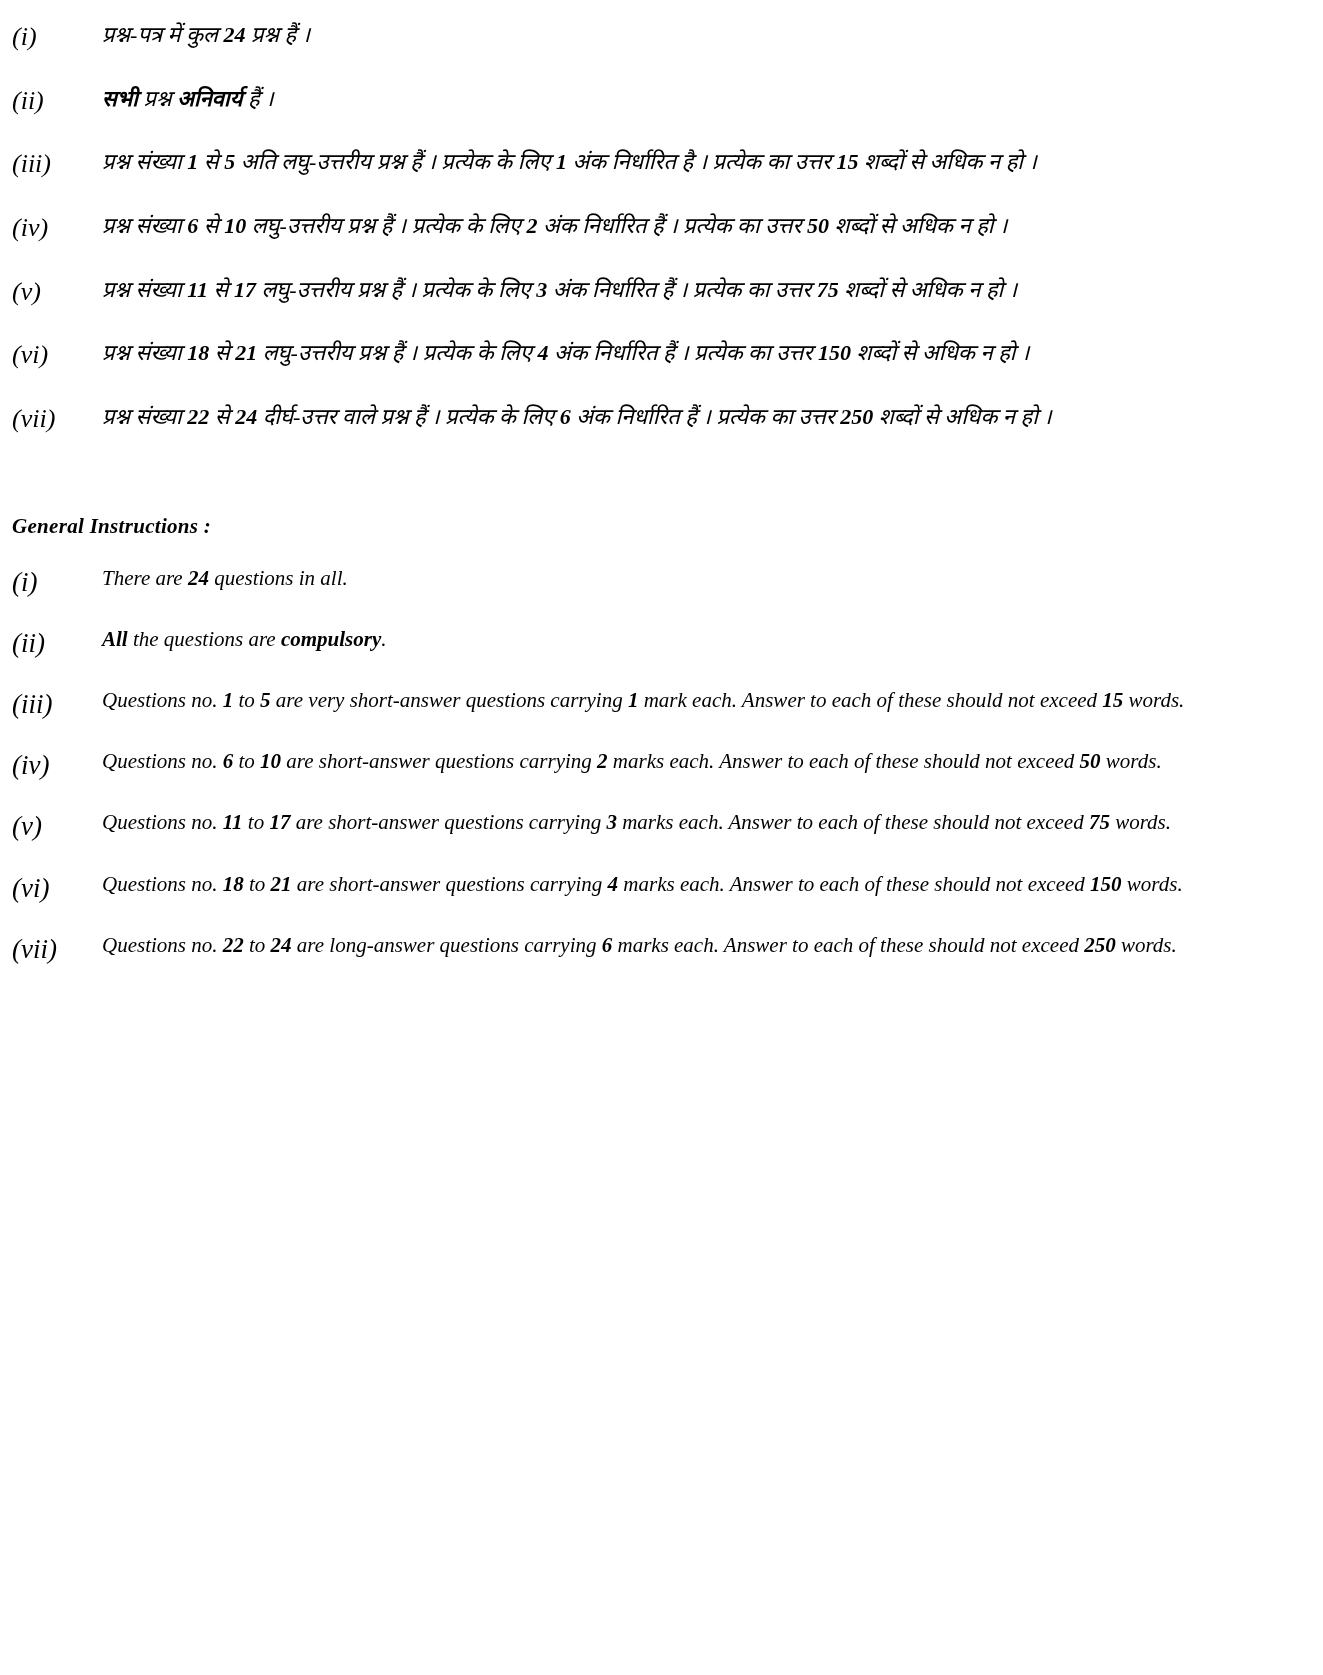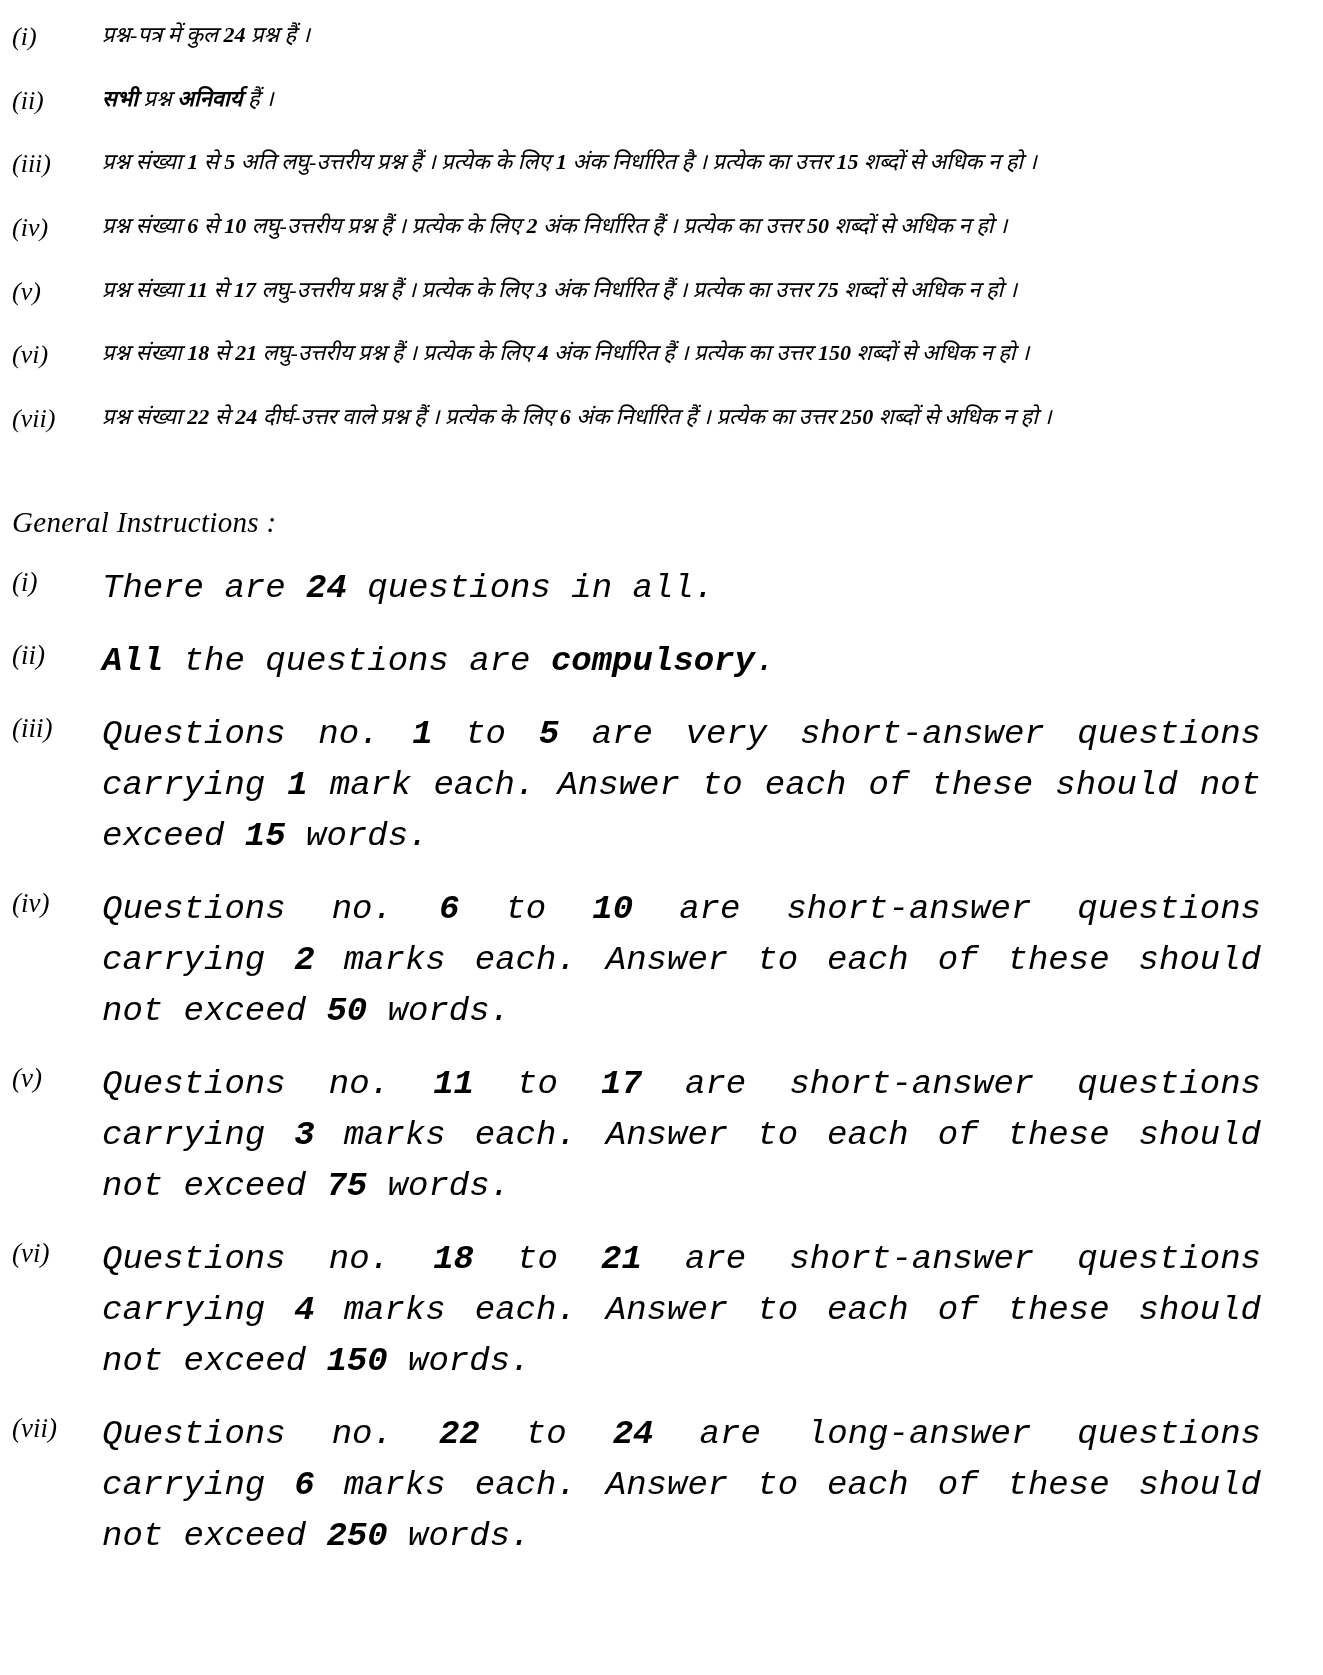--- a/index.html
+++ b/index.html
@@ -49,36 +49,35 @@
     font-style: italic;
     font-size: 22px;
     line-height: 1.55;
   }
   .hindi .marker {
     font-size: 26px;
   }
   
   .english .body-text {
     font-style: italic;
-    font-size: 34px;
+    font-size: 21px;
     line-height: 1.5;
-    font-family: Liberation Mono, monospace;
   }
   .english .inst-item {
     margin-bottom: 22px;
   }
   .english .marker {
     flex: 0 0 92px;
     font-size: 27px;
   }
   .section-heading {
     font-style: italic;
-    font-weight: normal;
-    font-size: 29px;
-    margin: 0 0 24px 2px;
+    font-weight: bold;
+    font-size: 21px;
+    margin: 8px 0 24px 2px;
     letter-spacing: 0.3px;
   }
   .spacer {
     height: 42px;
   }
   b { font-weight: bold; }
 </style>
 </head>
 <body>
 

